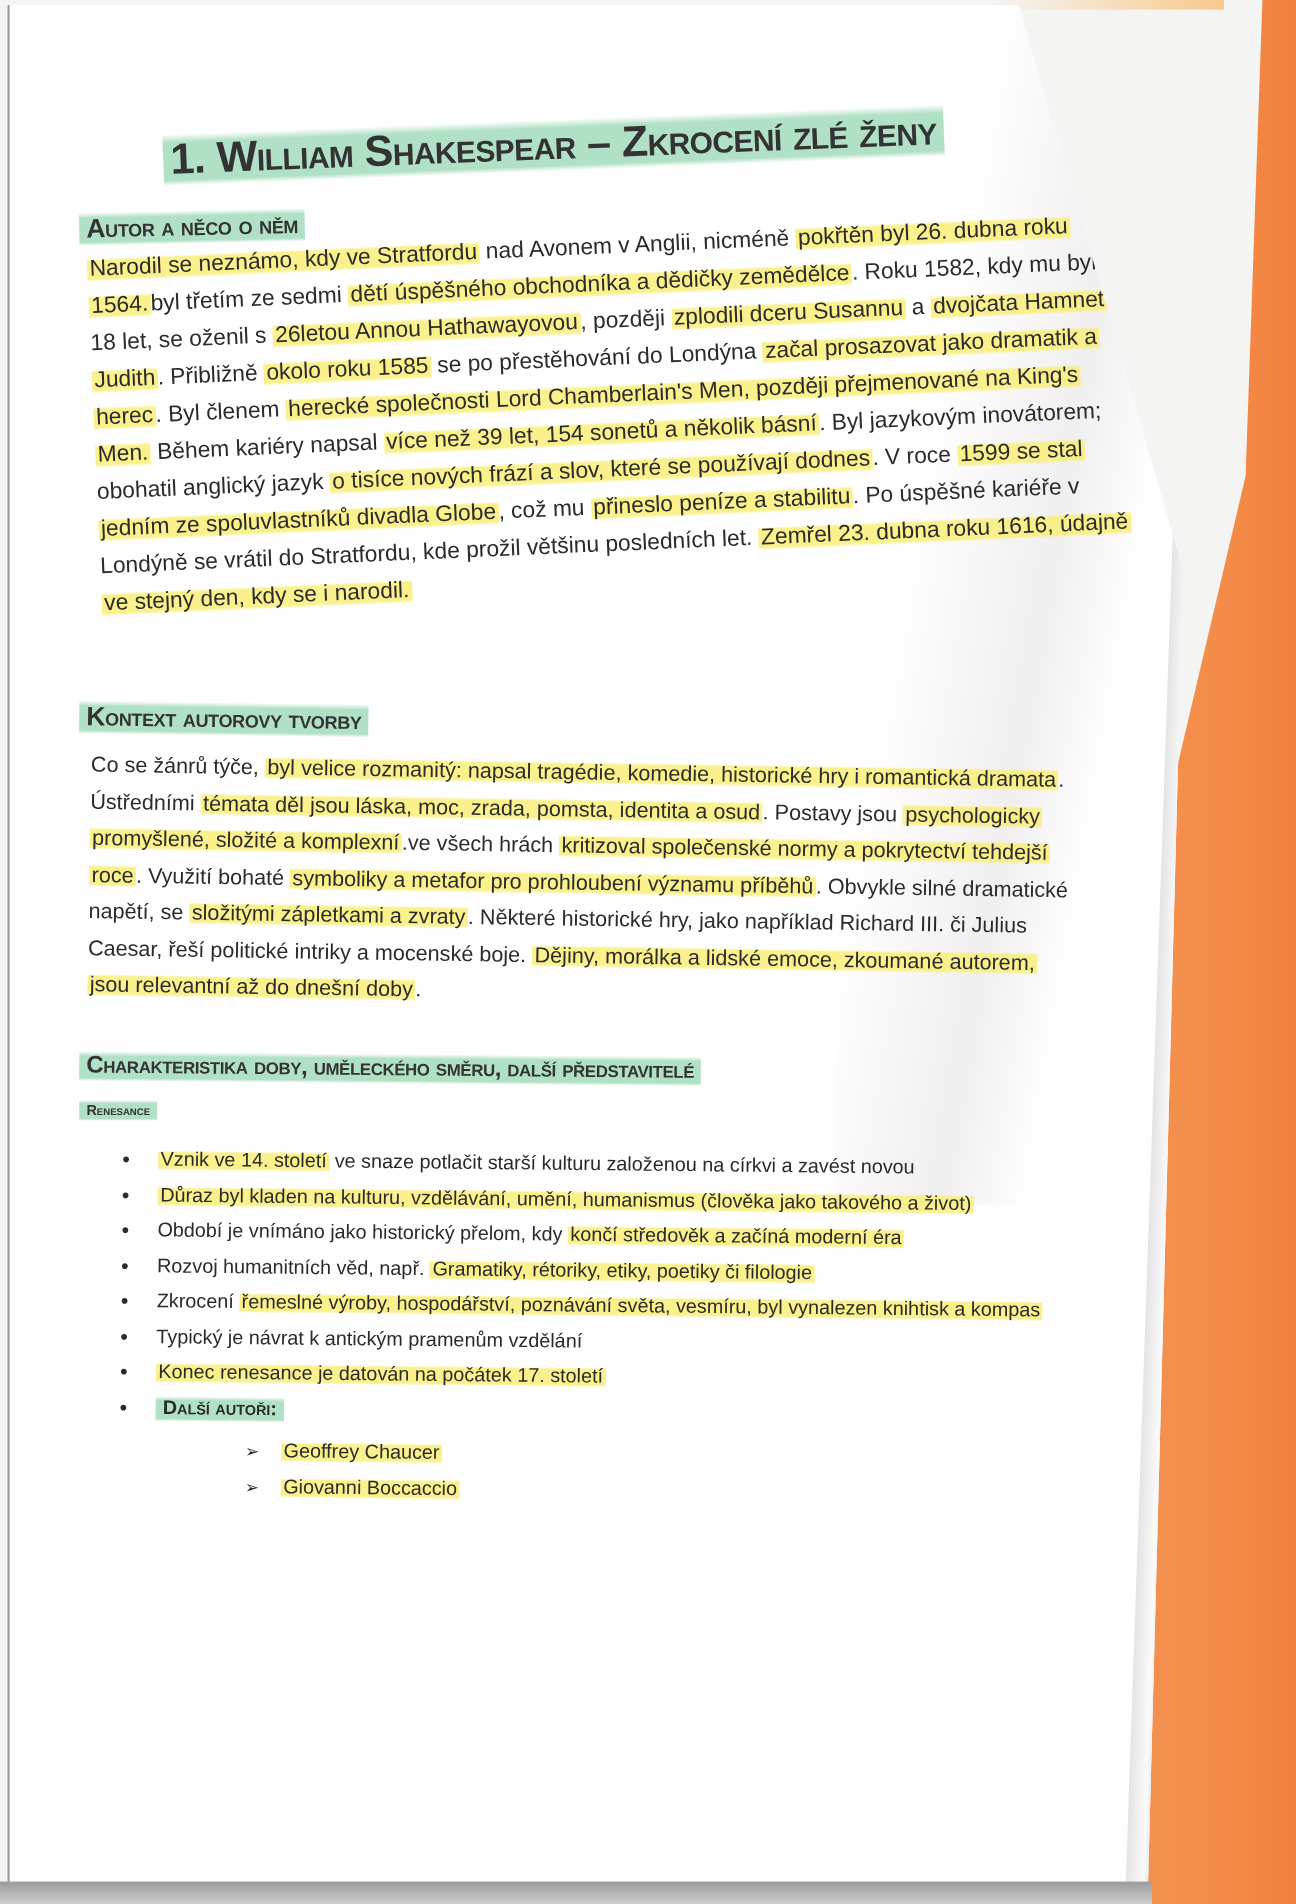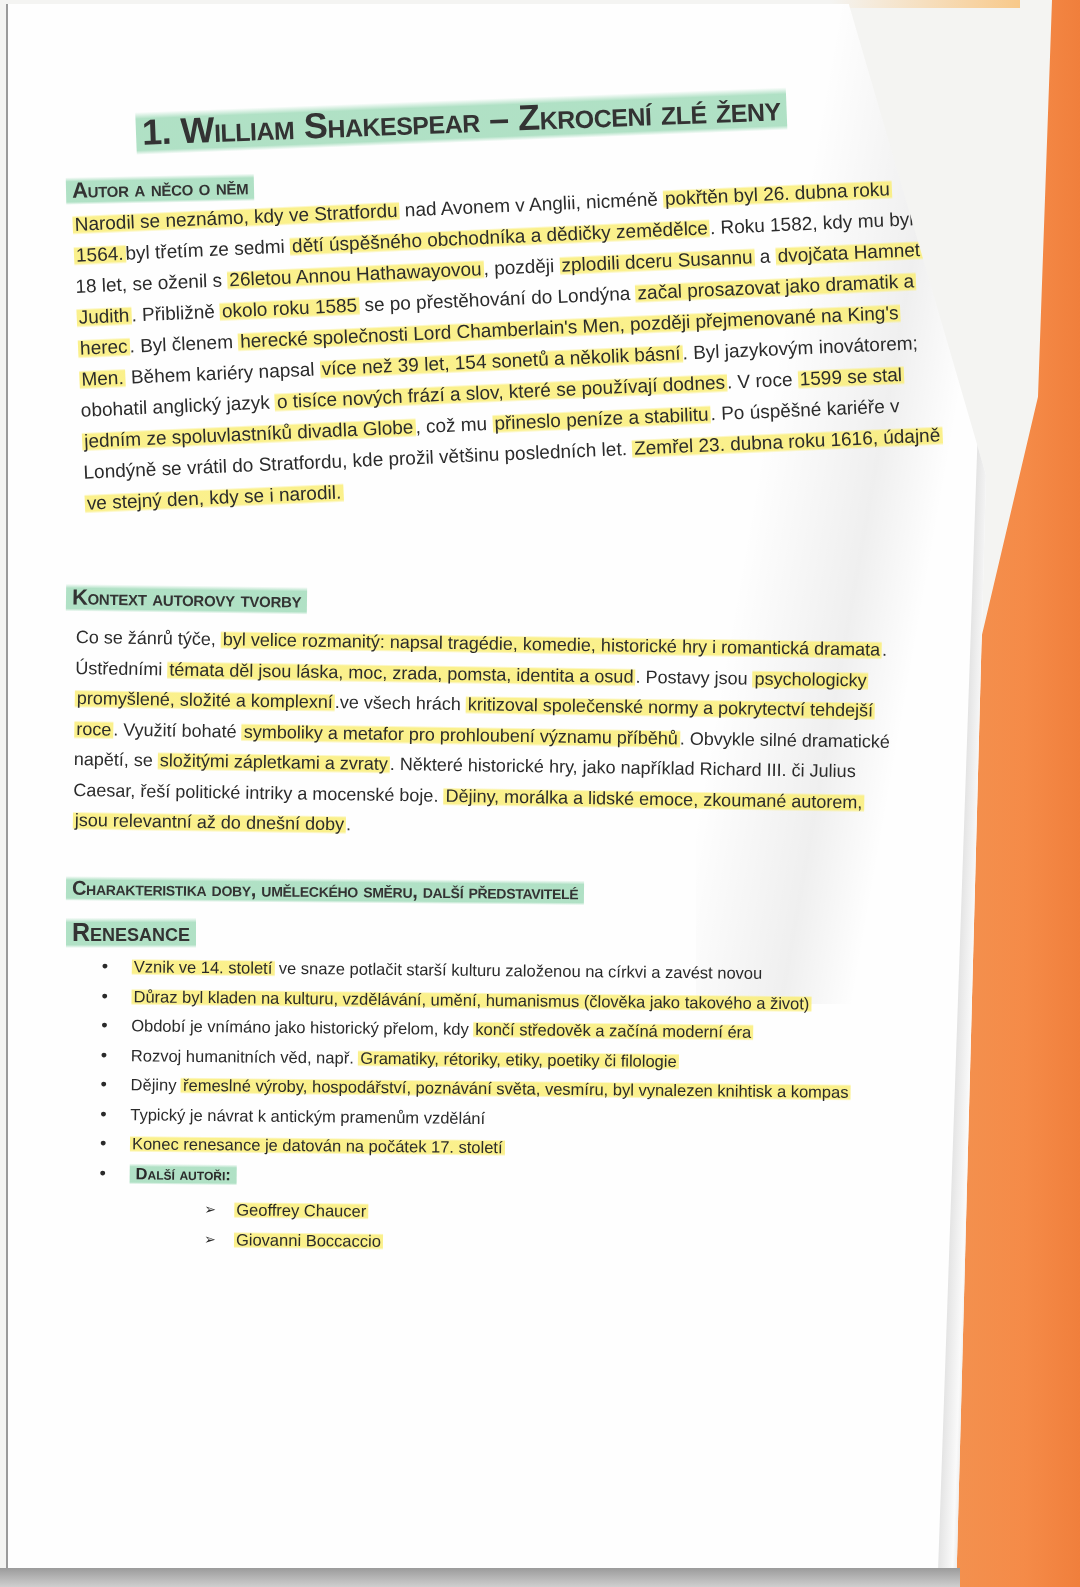--- a/index.html
+++ b/index.html
@@ -44,21 +44,21 @@
     position:absolute; left:130px; top:108px; width:760px;
     font-size:36px; font-weight:bold; color:#333;
     transform:rotate(-2.2deg); transform-origin:left center;
     letter-spacing:-0.5px; font-variant:small-caps;
   }
   .h2 {
     position:absolute; font-size:22px; font-weight:bold; color:#333;
     font-variant:small-caps; letter-spacing:-0.3px;
   }
   .h3 {
-    position:absolute; font-size:25px; font-weight:bold; color:#333;
+    position:absolute; font-size:12px; font-weight:bold; color:#333;
     font-variant:small-caps;
   }
   .para {
     position:absolute; font-size:18.5px; line-height:30px; color:#2b2b2b;
   }
   .para .line { white-space:nowrap; display:block; }
   .p1 { left:66px; top:205px; transform:rotate(-2.5deg); transform-origin:left top; width:880px; font-size:19px; line-height:31px; }
   .p2 { left:70px; top:618px; transform:rotate(0.9deg); transform-origin:left top; width:860px; font-size:18px; line-height:30.5px; }
   ul.bullets { position:absolute; left:96px; top:948px; margin:0; padding:0; list-style:none; width:800px; transform:rotate(0.6deg); transform-origin:left top; }
   ul.bullets li { position:relative; padding-left:30px; font-size:16.5px; line-height:29.5px; }
@@ -114,21 +114,21 @@
   </div>
   <div class="h3" style="left:60px; top:914px;">
     <span class="gh">Renesance</span>
   </div>
 
   <ul class="bullets">
     <li><span class="hl">Vznik ve 14. století</span><span> ve snaze potlačit starší kulturu založenou na církvi a zavést novou</span></li>
       <li><span class="hl">Důraz byl kladen na kulturu, vzdělávání, umění, humanismus (člověka jako takového a život)</span></li>
       <li><span>Období je vnímáno jako historický přelom, kdy </span><span class="hl">končí středověk a začíná moderní éra</span></li>
       <li><span>Rozvoj humanitních věd, např. </span><span class="hl">Gramatiky, rétoriky, etiky, poetiky či filologie</span></li>
-      <li><span>Dějiny </span><span class="hl">řemeslné výroby, hospodářství, poznávání světa, vesmíru, byl vynalezen knihtisk a kompas</span></li>
+      <li><span>Zkrocení </span><span class="hl">řemeslné výroby, hospodářství, poznávání světa, vesmíru, byl vynalezen knihtisk a kompas</span></li>
       <li><span>Typický je návrat k antickým pramenům vzdělání</span></li>
       <li><span class="hl">Konec renesance je datován na počátek 17. století</span></li>
       <li id="other-authors-li">
       <span class="gh" style="font-variant:small-caps;font-weight:bold;">Další autoři:</span>
       <ul class="sub">
         <li><span class="hl">Geoffrey Chaucer</span></li>
         <li><span class="hl">Giovanni Boccaccio</span></li>
       </ul>
     </li>
   </ul>

